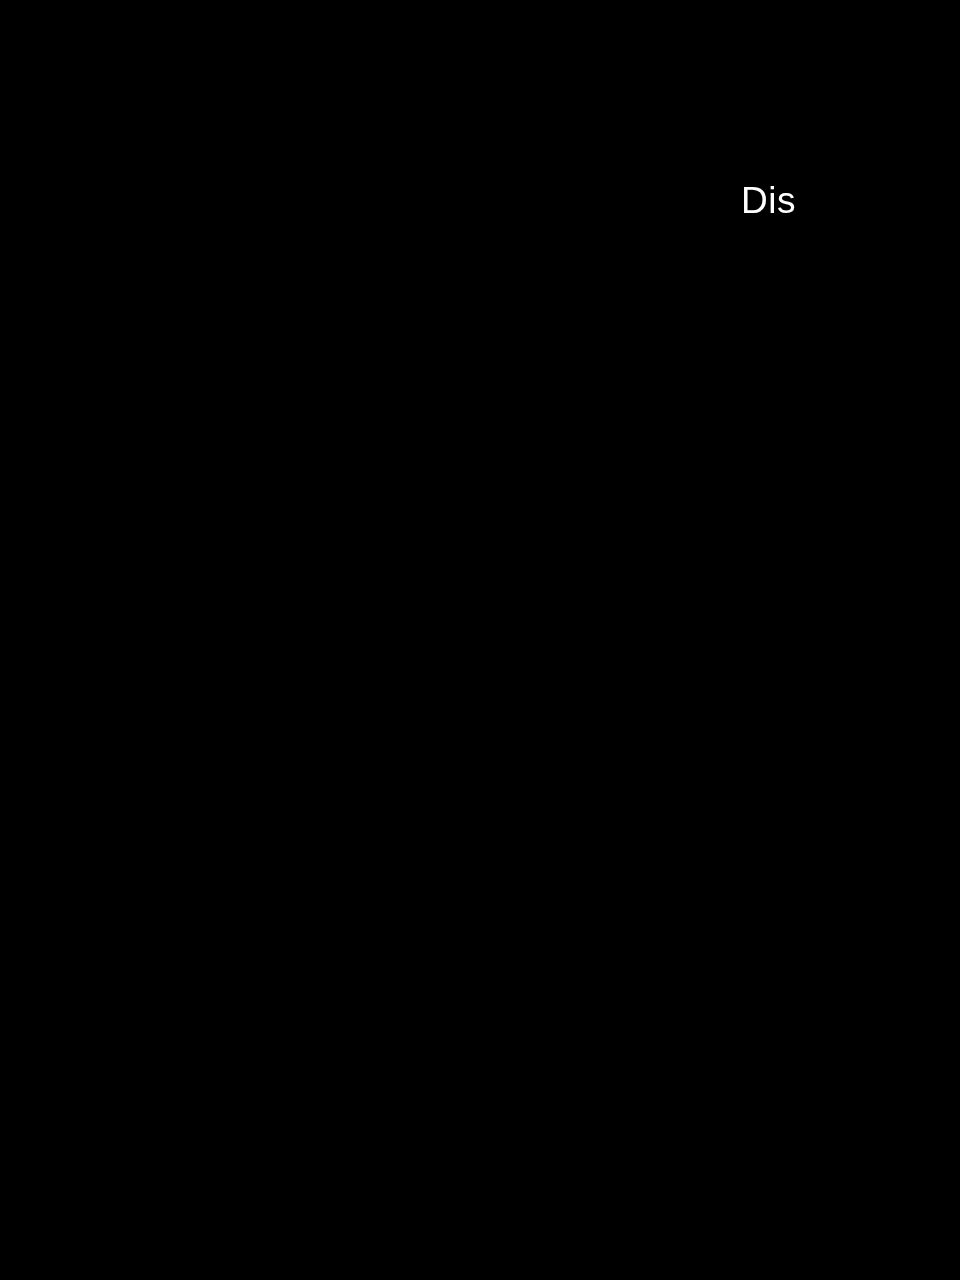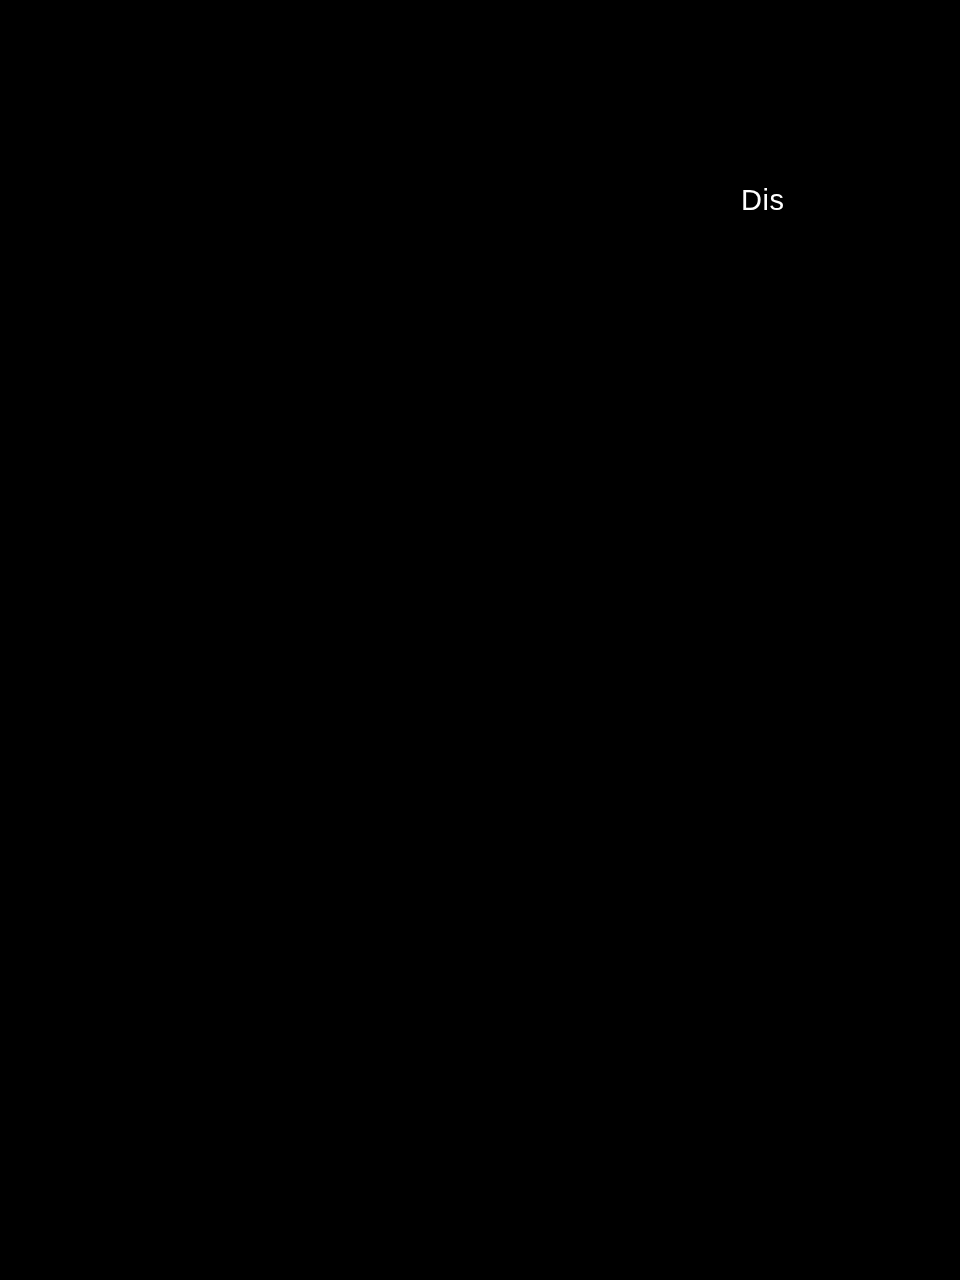--- a/index.html
+++ b/index.html
@@ -16,21 +16,21 @@
   .screen {
     position: relative;
     width: 960px;
     height: 1280px;
     background: #000000;
   }
   .splash-text {
     position: absolute;
     left: 741px;
     top: 184px;
-    font-size: 29px;
+    font-size: 37px;
     line-height: 33px;
     font-weight: 500;
     letter-spacing: 0.5px;
     color: #ffffff;
     white-space: nowrap;
     user-select: none;
   }
 </style>
 </head>
 <body>

